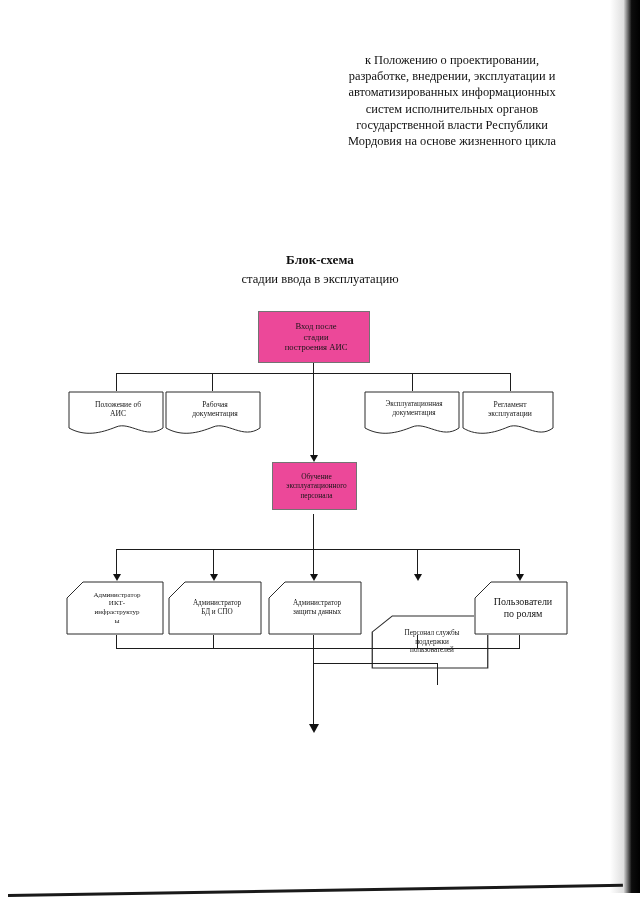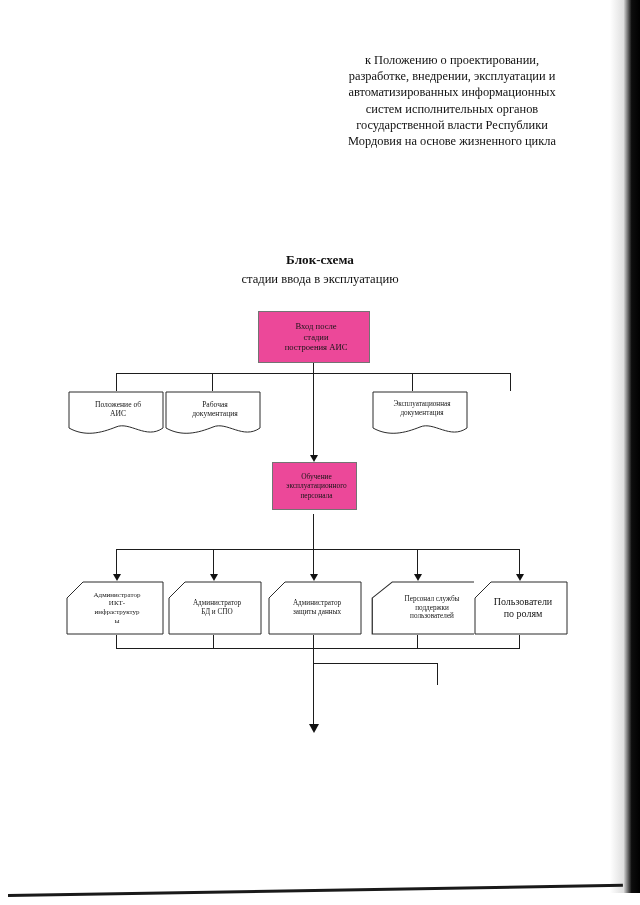--- a/index.html
+++ b/index.html
@@ -194,30 +194,39 @@
   <div class="node node-doc" style="left:165px; top:391px; width:96px; height:44px; font-size:7.6px;">
     <svg class="doc-svg" viewBox="0 0 96 44" preserveAspectRatio="none">
       <path d="M1,1 L95,1 L95,37 C78,49 62,30 48,36 C33,42 17,46 1,37 Z" fill="#ffffff" stroke="#2b2b2b" stroke-width="1"></path>
     </svg>
     <div class="doc-label">
       <span>Рабочая</span>
       <span>документация</span>
     </div>
   </div>
 
-  <div class="node node-doc" style="left:372px; top:391px; width:96px; height:44px; font-size:7.2px;justify-content:flex-end;">
+  <div class="node node-doc" style="left:364px; top:391px; width:96px; height:44px; font-size:7.2px;justify-content:flex-end;">
     <svg class="doc-svg" viewBox="0 0 96 44" preserveAspectRatio="none">
       <path d="M1,1 L95,1 L95,37 C78,49 62,30 48,36 C33,42 17,46 1,37 Z" fill="#ffffff" stroke="#2b2b2b" stroke-width="1"></path>
     </svg>
     <div class="doc-label">
       <span>Эксплуатационная</span>
       <span>документация</span>
     </div>
   </div>
 
+  <div class="node node-doc" style="left:462px; top:391px; width:92px; height:44px; font-size:7.6px;">
+    <svg class="doc-svg" viewBox="0 0 92 44" preserveAspectRatio="none">
+      <path d="M1,1 L91,1 L91,37 C75,49 60,30 46,36 C32,42 16,46 1,37 Z" fill="#ffffff" stroke="#2b2b2b" stroke-width="1"></path>
+    </svg>
+    <div class="doc-label">
+      <span>Регламент</span>
+      <span>эксплуатации</span>
+    </div>
+  </div>
 
   <div class="conn conn-v" style="left:313px; top:373px; height:85px;"></div>
   <div class="arrowhead" style="left:310px; top:455px;"></div>
 
   <div class="node node-rect" style="left:272px; top:462px; width:85px; height:48px; font-size:7.4px;">
     <span>
       <span>Обучение</span>
       <span>эксплуатационного</span>
       <span>персонала</span>
     </span>
@@ -266,21 +275,21 @@
   <div class="node node-role" style="left:268px; top:581px; width:94px; height:54px; font-size:7.2px;">
     <svg class="role-svg" viewBox="0 0 94 54" preserveAspectRatio="none">
       <path d="M1,17 L17,1 L93,1 L93,53 L1,53 Z" fill="#ffffff" stroke="#2b2b2b" stroke-width="1"></path>
     </svg>
     <div class="role-label">
       <span>Администратор</span>
       <span>защиты данных</span>
     </div>
   </div>
 
-  <div class="node node-role" style="left:371px; top:581px; width:118px; height:54px; font-size:7.2px;">
+  <div class="node node-role" style="left:371px; top:615px; width:118px; height:54px; font-size:7.2px;">
     <svg class="role-svg" viewBox="0 0 94 54" preserveAspectRatio="none">
       <path d="M1,17 L17,1 L93,1 L93,53 L1,53 Z" fill="#ffffff" stroke="#2b2b2b" stroke-width="1"></path>
     </svg>
     <div class="role-label">
       <span>Персонал службы</span>
       <span>поддержки</span>
       <span>пользователей</span>
     </div>
   </div>
 

